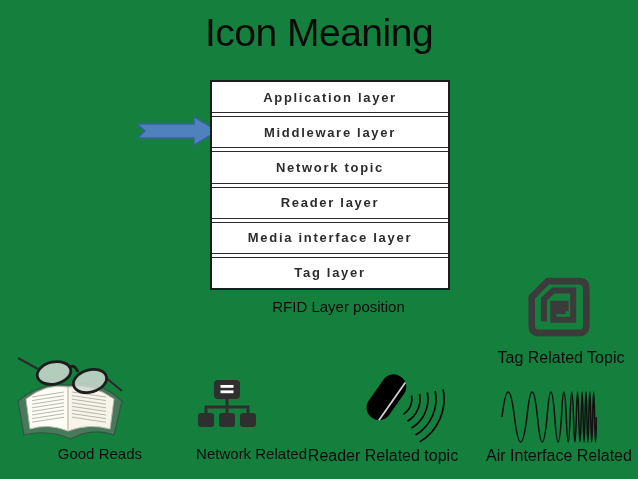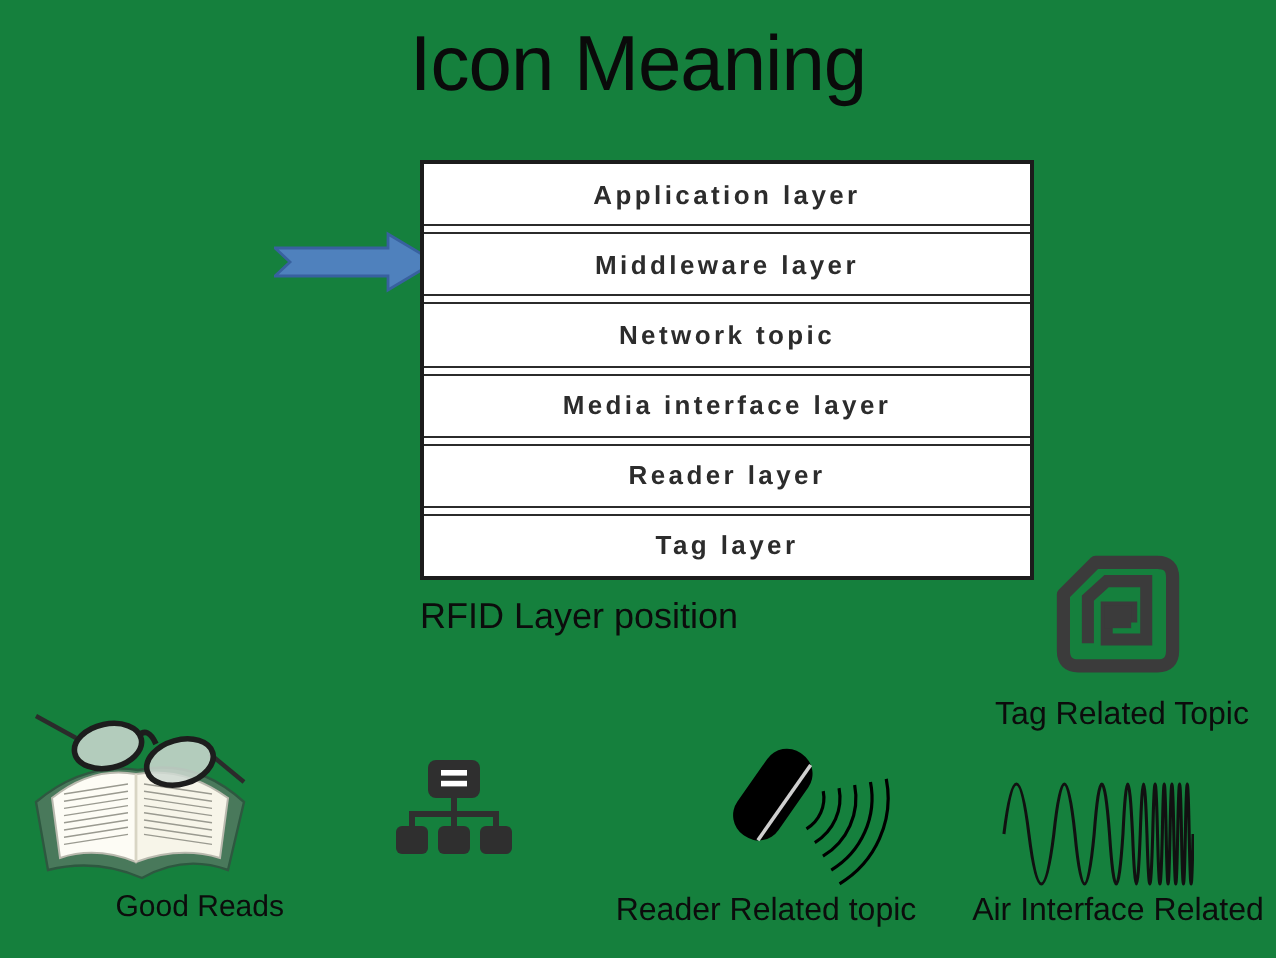--- a/index.html
+++ b/index.html
@@ -1,30 +1,30 @@
 <!DOCTYPE html>
 <html><head>
 <meta charset="utf-8">
 <style>
   html,body{margin:0;padding:0;background:#fff;}
   .stage{position:relative;width:638px;height:479px;background:#15803d;overflow:hidden;
          font-family:"Liberation Sans",sans-serif;color:#0e0e0e;}
   .title{position:absolute;top:11px;left:0;width:100%;text-align:center;
          font-size:39px;font-weight:500;letter-spacing:-0.5px;color:#0a0a0a;}
-  .layerbox{position:absolute;left:210px;top:80px;width:307px;height:210px;
+  .layerbox{position:absolute;left:210px;top:80px;width:240px;height:210px;
             border:2px solid #1c1c1c;box-sizing:border-box;background:#fff;
             display:flex;flex-direction:column;gap:3px;}
   .layer-row{flex:1;display:flex;align-items:center;justify-content:center;
              font-size:13px;font-weight:bold;letter-spacing:1.7px;color:#2c2c2c;
              border-top:1px solid #2b2b2b;border-bottom:1px solid #2b2b2b;white-space:nowrap;}
   .layer-row:first-child{border-top:none;}
   .layer-row:last-child{border-bottom:none;}
   .arrow{position:absolute;left:137px;top:115px;line-height:0;}
-  .caption{position:absolute;left:210px;top:298px;width:257px;text-align:left;
-           font-size:18px;color:#0c0c0c;}
+  .caption{position:absolute;left:210px;top:298px;width:257px;text-align:center;
+           font-size:15px;color:#0c0c0c;}
   .icon-block{position:absolute;line-height:0;}
   .legend-label{position:absolute;text-align:center;color:#0c0c0c;line-height:1.15;}
   .lbl-lg{font-size:15px;text-align:right;}
   .lbl-sm{font-size:16px;}
 </style>
 </head>
 <body>
 
 <div class="stage">
 
@@ -33,22 +33,22 @@
   <div class="arrow">
     <svg width="82" height="32" viewBox="0 0 82 32">
       <polygon points="0.5,9 57,9 57,2 80.5,16 57,30 57,23 0.5,23 8,16" fill="#4F81BD" stroke="#38619F" stroke-width="1.4" stroke-linejoin="miter"></polygon>
     </svg>
   </div>
 
   <div class="layerbox">
     <div class="layer-row">Application layer</div>
     <div class="layer-row">Middleware layer</div>
     <div class="layer-row">Network topic</div>
+    <div class="layer-row">Reader layer</div>
     <div class="layer-row">Media interface layer</div>
-    <div class="layer-row">Reader layer</div>
     <div class="layer-row">Tag layer</div>
   </div>
 
   <div class="caption">RFID Layer position</div>
 
   <div class="icon-block" style="left:527px;top:276px;">
     <svg width="64" height="63" viewBox="0 0 68 66">
       <path d="M22,5 H55 Q63,5 63,13 V52 Q63,60 55,60 H13 Q5,60 5,52 V22 Z" fill="none" stroke="#3B3B3B" stroke-width="7" stroke-linejoin="round"></path>
       <path d="M18,48 V24 L28,15 H49 V46 H28 V29 H41 V37" fill="none" stroke="#3B3B3B" stroke-width="6.4" stroke-linejoin="miter"></path>
       <rect x="27" y="28" width="14" height="12" fill="#3B3B3B"></rect>
@@ -81,20 +81,21 @@
     <svg width="60" height="50" viewBox="0 0 60 50">
       <rect x="17" y="0" width="26" height="19" rx="4" fill="#2F2F2F"></rect>
       <rect x="23.5" y="5" width="13" height="2.8" fill="#FFFFFF"></rect>
       <rect x="23.5" y="10.4" width="13" height="2.8" fill="#FFFFFF"></rect>
       <path d="M30,19 L30,27 M9,33 L9,27 L51,27 L51,33 M30,27 L30,33" fill="none" stroke="#2F2F2F" stroke-width="3"></path>
       <rect x="1" y="33" width="16" height="14" rx="3" fill="#2F2F2F"></rect>
       <rect x="22" y="33" width="16" height="14" rx="3" fill="#2F2F2F"></rect>
       <rect x="43" y="33" width="16" height="14" rx="3" fill="#2F2F2F"></rect>
     </svg>
   </div>
+  <div class="legend-label lbl-lg" style="left:147px;top:445px;width:160px;">Network Related</div>
 
   <div class="icon-block" style="left:360px;top:363px;">
     <svg width="85" height="82" viewBox="0 0 85 82">
       <g transform="rotate(35 26 34)">
         <rect x="14" y="9" width="25" height="50" rx="12" fill="#000000"></rect>
         <path d="M33.5,11 L33.5,57" stroke="#CFCFCF" stroke-width="1.8" fill="none"></path>
       </g>
       <g transform="rotate(24 34 36)" fill="none" stroke="#000000" stroke-width="1.6">
         <path d="M48.7,25.7 A18,18 0 0 1 48.7,46.3"></path>
         <path d="M55.3,21.1 A26,26 0 0 1 55.3,50.9"></path>

